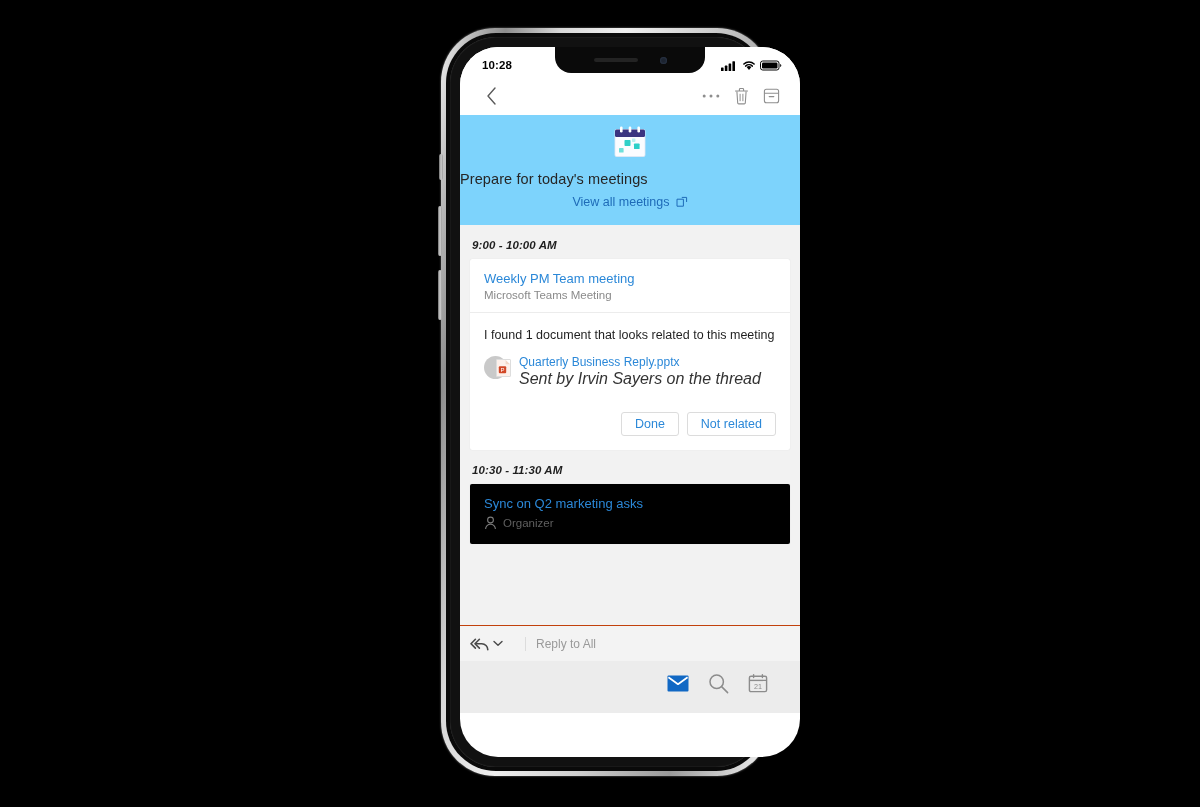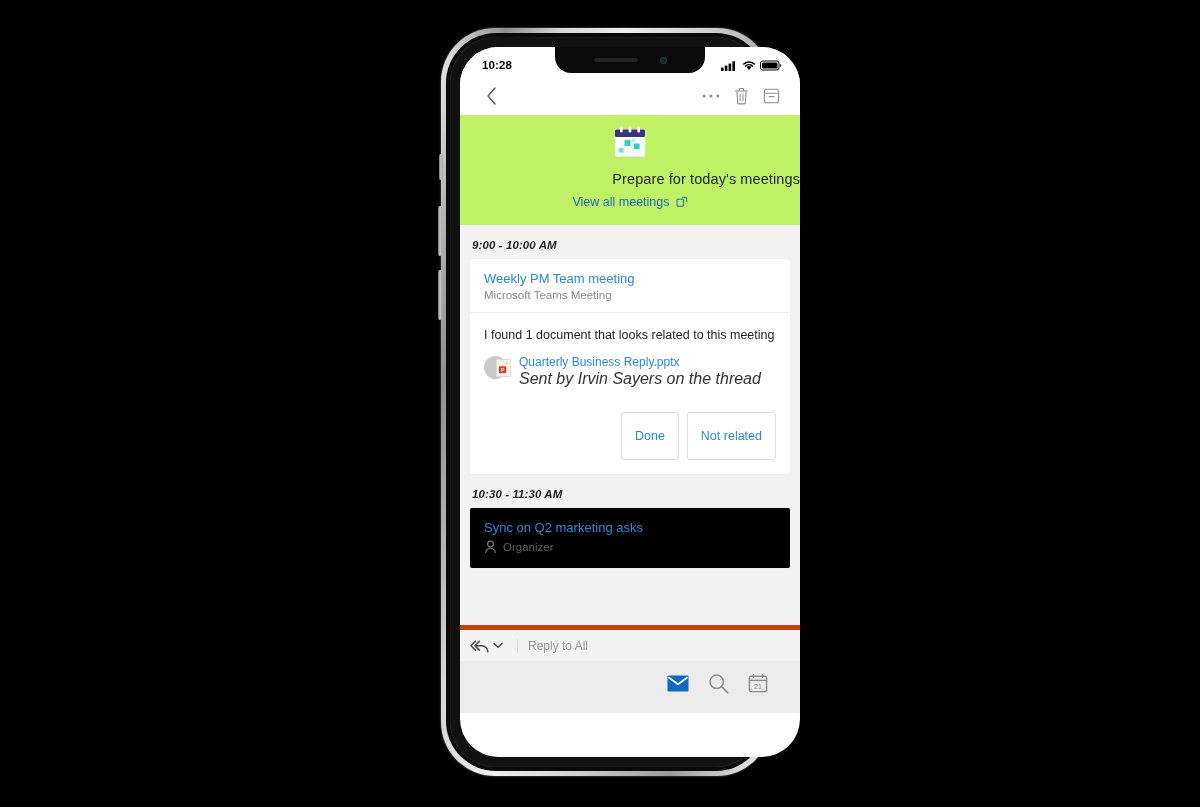--- a/index.html
+++ b/index.html
@@ -159,23 +159,23 @@
 
   
   .content {
     position: relative;
     height: 546px;
     background: #f2f2f2;
     overflow: hidden;
   }
 
   .hero {
-    background: #bef264;
+    background: #7dd3fc;
     padding: 10px 0 16px;
-    text-align: right;
+    text-align: left;
   }
   .hero-icon {
     width: 40px; height: 36px;
     margin: 0 auto 10px;
     position: relative;
   }
   .hero-title {
     font-size: 14.5px;
     color: #262626;
     letter-spacing: 0.1px;
@@ -274,21 +274,21 @@
   .actions {
     display: flex;
     justify-content: flex-end;
     gap: 8px;
     padding: 12px 14px 14px;
   }
   .pill-btn {
     border: 1px solid #dcdcdc;
     background: #ffffff;
     border-radius: 3px;
-    padding: 16px 13px;
+    padding: 4px 13px;
     font-size: 12.5px;
     color: #2b88d8;
     font-family: "Liberation Sans", sans-serif;
     cursor: pointer;
   }
 
   .card-partial {
     margin: 0 10px;
     background: #000000;
     border-radius: 2px;
@@ -305,25 +305,25 @@
     font-size: 11.5px;
     color: #5f5f5f;
   }
 
   
   .reply-bar {
     position: absolute;
     left: 0; right: 0; bottom: 0;
     height: 36px;
     background: #f3f3f3;
-    border-top: 5px solid #c2410c;
+    border-top: 1px solid #c2410c;
     display: flex;
     align-items: center;
     padding: 0 10px;
-    gap: 6px;
+    gap: 14px;
     z-index: 10;
   }
   .reply-icons {
     display: flex;
     align-items: center;
     gap: 3px;
     padding-right: 8px;
     cursor: pointer;
   }
   .reply-input {

